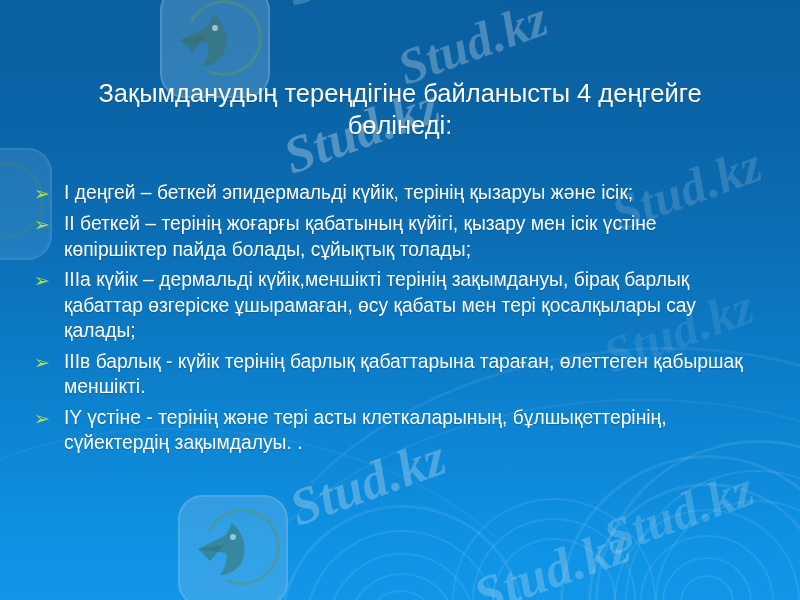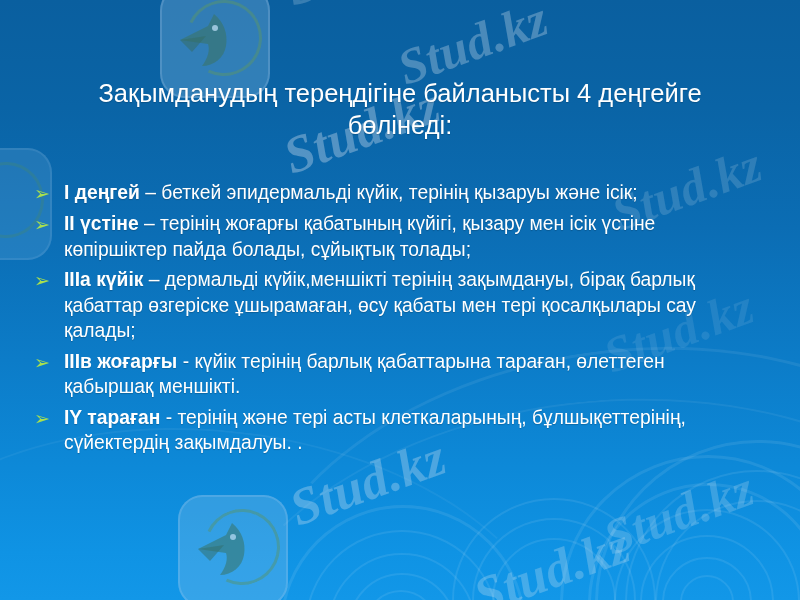--- a/index.html
+++ b/index.html
@@ -111,21 +111,21 @@
     font-family: "DejaVu Sans", sans-serif;
   }
   .bullet-body {
     flex: 1 1 auto;
     color: #ffffff;
     font-size: 19.3px;
     line-height: 25.5px;
     text-shadow: 0 1px 1px rgba(0,0,0,0.20);
   }
   .bullet-body .lead {
-    font-weight: bold;
+    font-weight: normal;
   }
 </style>
 </head>
 <body>
 
 <div id="slide">
 
   <div class="bg-layer">
 
     <div class="ripple" style="left:560px; top:455px; width:290px; height:290px; border-width:3px;"></div>
@@ -199,32 +199,32 @@
 
   <div class="bullet-list">
 
     <div class="bullet-item">
       <span class="bullet-marker">➢</span>
       <span class="bullet-body"><span class="lead">I деңгей</span><span> – беткей эпидермальді күйік, терінің қызаруы және ісік;</span></span>
     </div>
 
     <div class="bullet-item">
       <span class="bullet-marker">➢</span>
-      <span class="bullet-body"><span class="lead">II үстіне</span><span> – терінің жоғарғы қабатының күйігі, қызару мен ісік үстіне көпіршіктер пайда болады, сұйықтық толады;</span></span>
+      <span class="bullet-body"><span class="lead">II беткей</span><span> – терінің жоғарғы қабатының күйігі, қызару мен ісік үстіне көпіршіктер пайда болады, сұйықтық толады;</span></span>
     </div>
 
     <div class="bullet-item">
       <span class="bullet-marker">➢</span>
       <span class="bullet-body"><span class="lead"> IIIa күйік</span><span> – дермальді күйік,меншікті терінің зақымдануы, бірақ барлық қабаттар өзгеріске ұшырамаған, өсу қабаты мен тері қосалқылары сау қалады;</span></span>
     </div>
 
     <div class="bullet-item">
       <span class="bullet-marker">➢</span>
-      <span class="bullet-body"><span class="lead">IIIв жоғарғы</span><span> - күйік терінің барлық қабаттарына тараған, өлеттеген қабыршақ меншікті.</span></span>
-    </div>
-
-    <div class="bullet-item">
-      <span class="bullet-marker">➢</span>
-      <span class="bullet-body"><span class="lead">IY тараған</span><span>  - терінің және тері асты клеткаларының, бұлшықеттерінің, сүйектердің зақымдалуы. .</span></span>
+      <span class="bullet-body"><span class="lead">IIIв барлық</span><span> - күйік терінің барлық қабаттарына тараған, өлеттеген қабыршақ меншікті.</span></span>
+    </div>
+
+    <div class="bullet-item">
+      <span class="bullet-marker">➢</span>
+      <span class="bullet-body"><span class="lead">IY үстіне</span><span>  - терінің және тері асты клеткаларының, бұлшықеттерінің, сүйектердің зақымдалуы. .</span></span>
     </div>
 
   </div>
 </div>
 
 </body></html>

